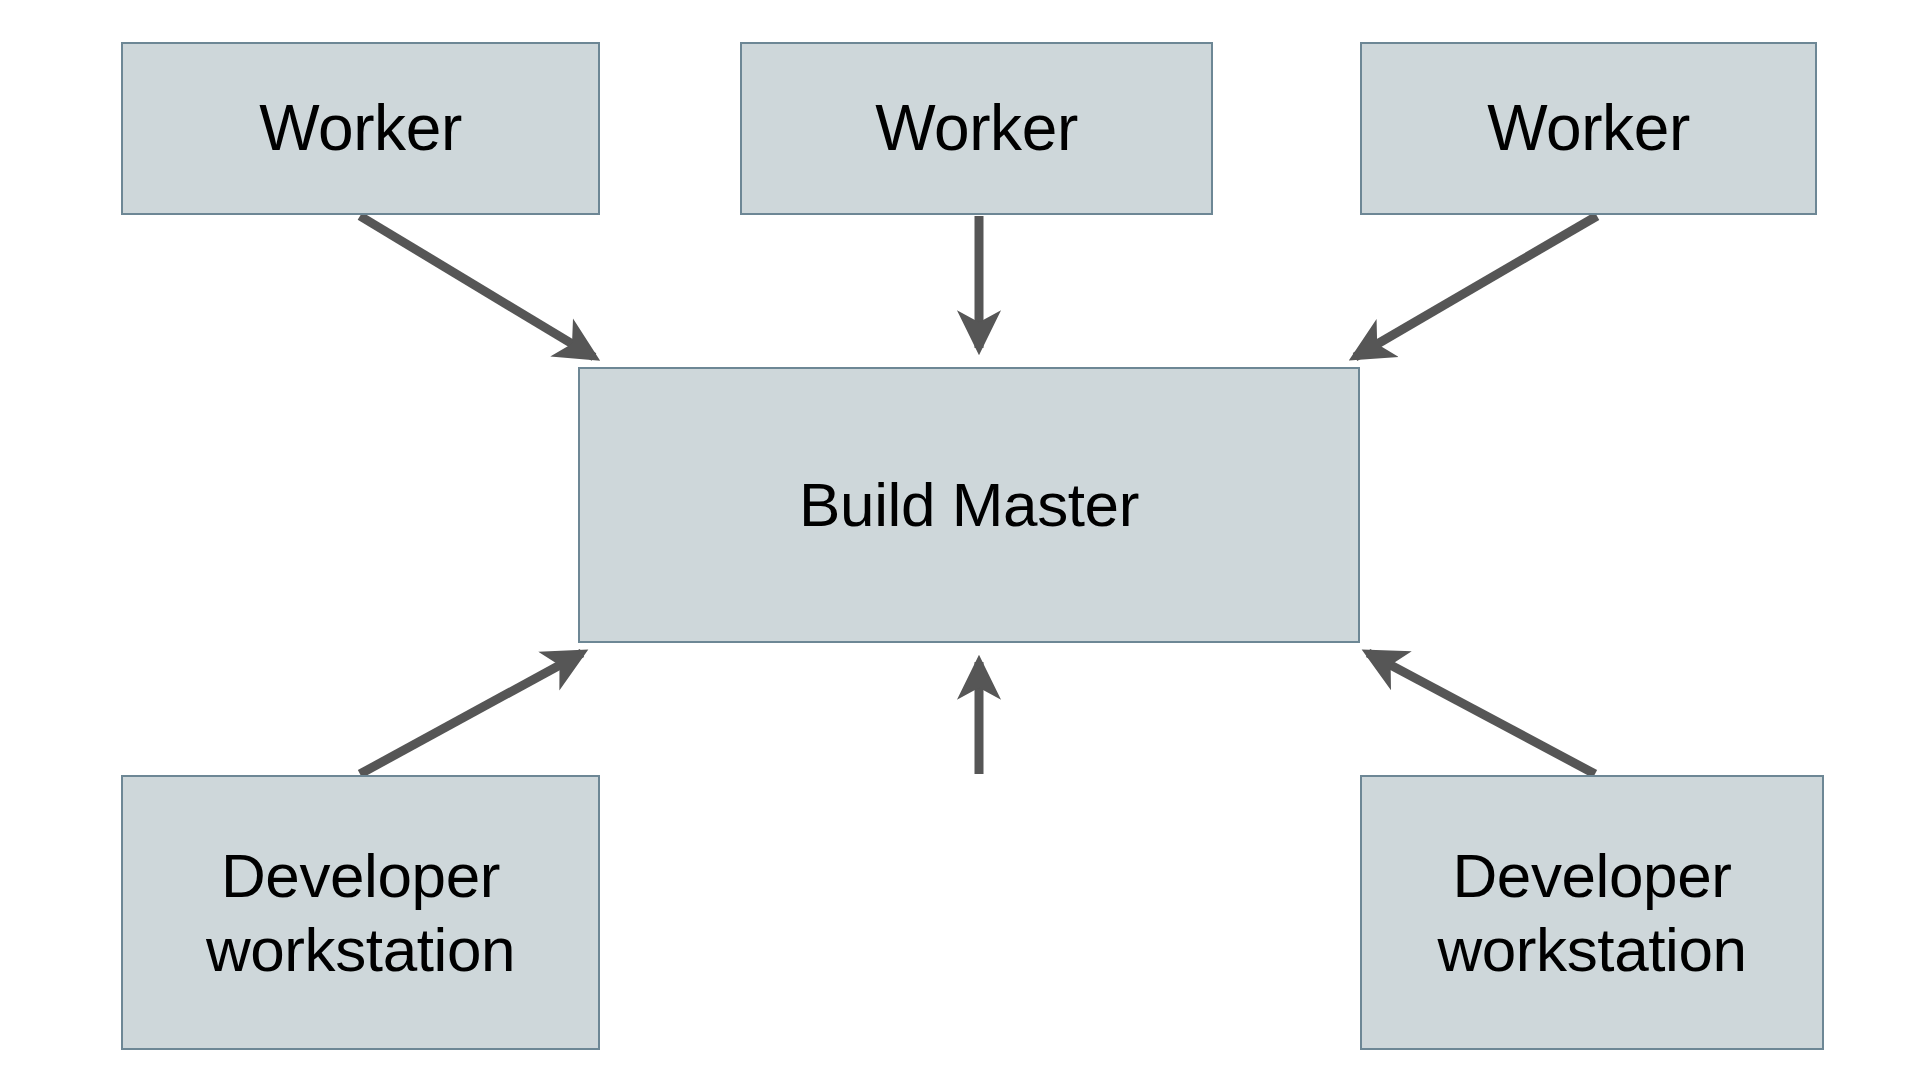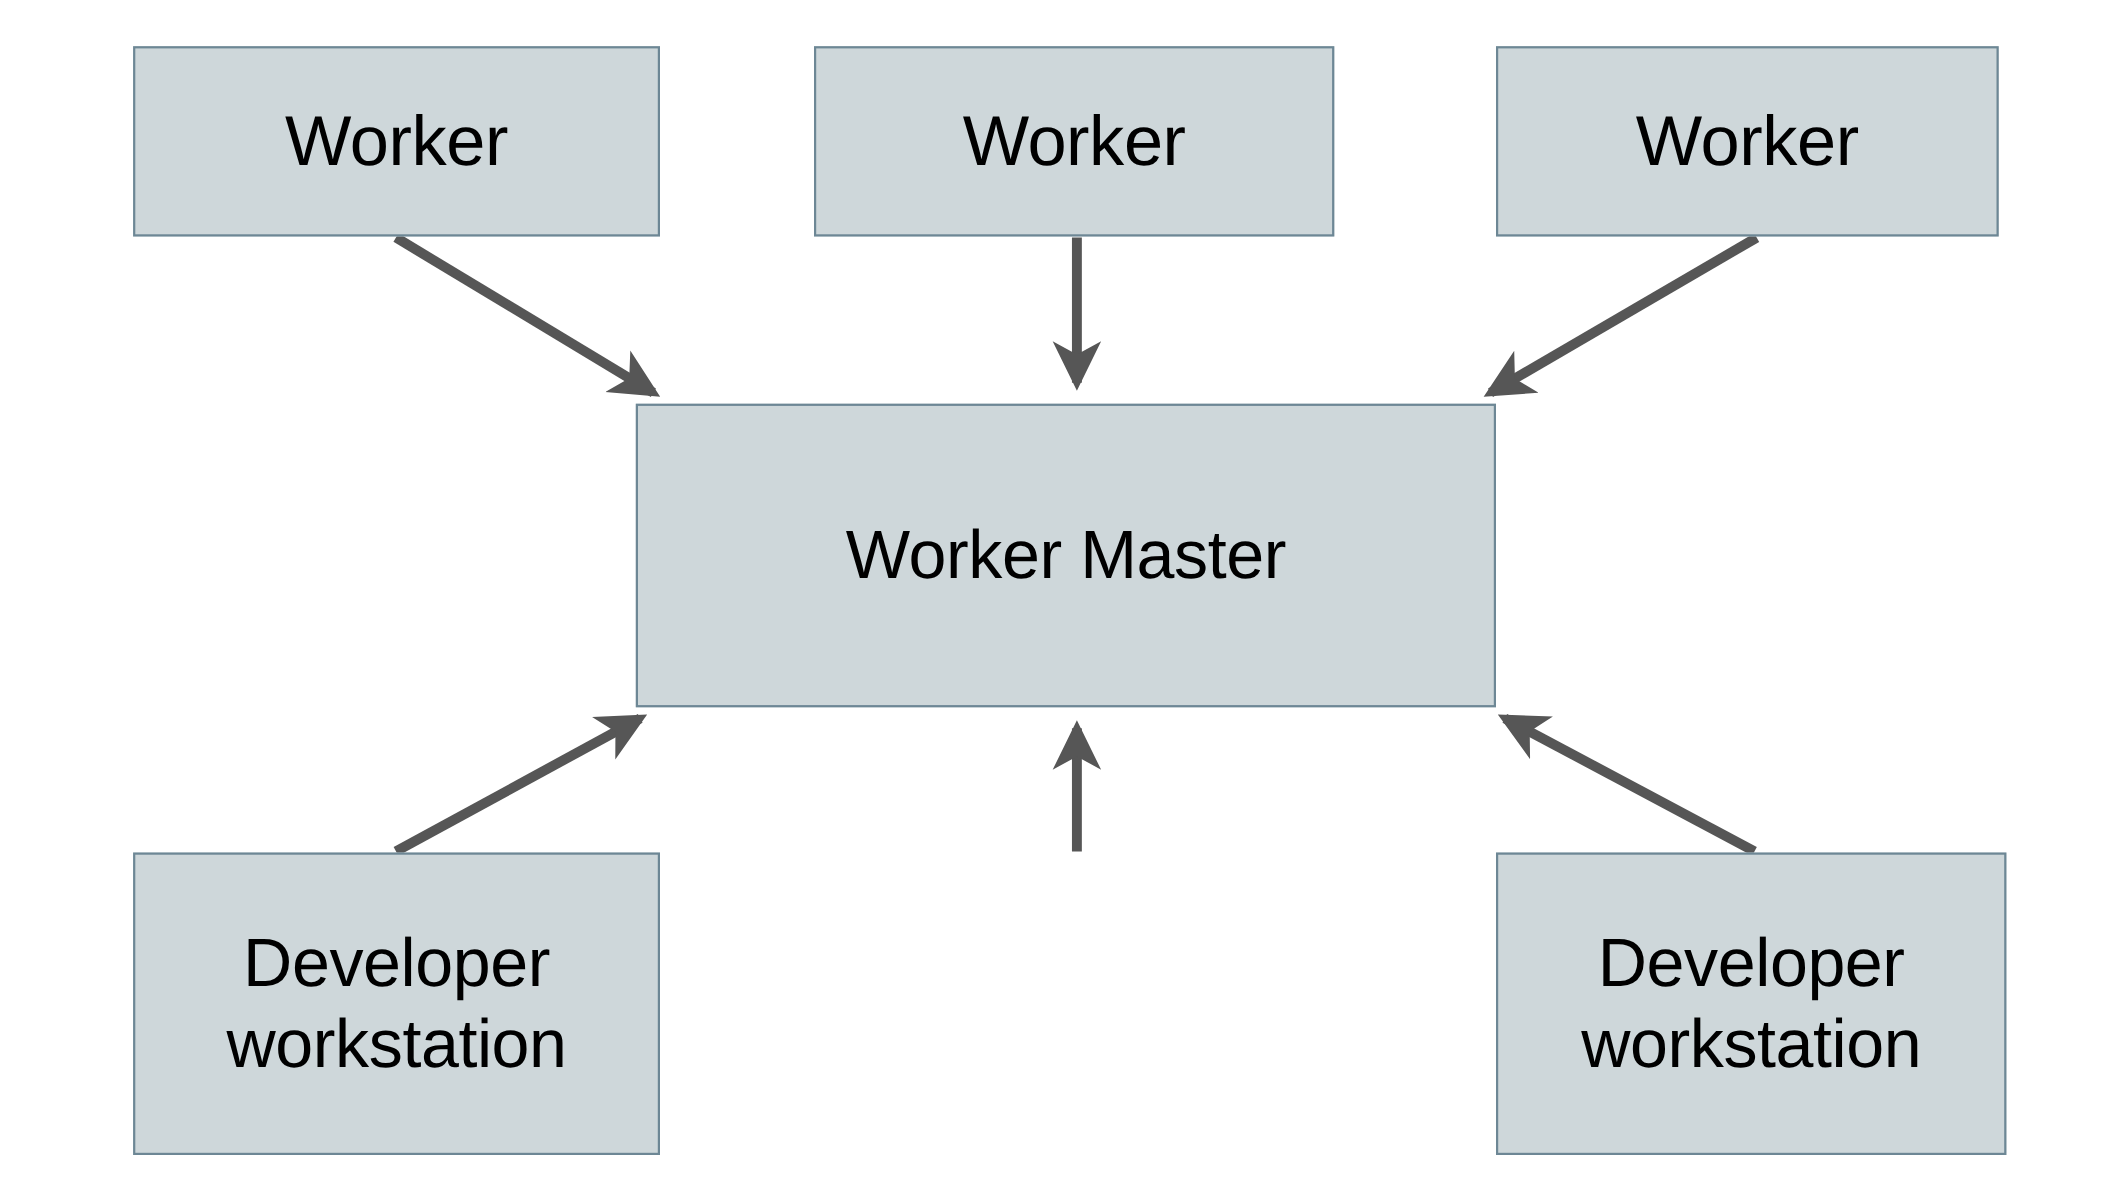--- a/index.html
+++ b/index.html
@@ -100,21 +100,21 @@
 
   <div class="node node-worker-2">
     <span class="node-label">Worker</span>
   </div>
 
   <div class="node node-worker-3">
     <span class="node-label">Worker</span>
   </div>
 
   <div class="node node-master">
-    <span class="node-label">Worker Master</span>
+    <span class="node-label">Build Master</span>
   </div>
 
   <div class="node node-devws-1">
     <span class="node-label">Developer
 workstation</span>
   </div>
 
 
   <div class="node node-devws-2">
     <span class="node-label">Developer

